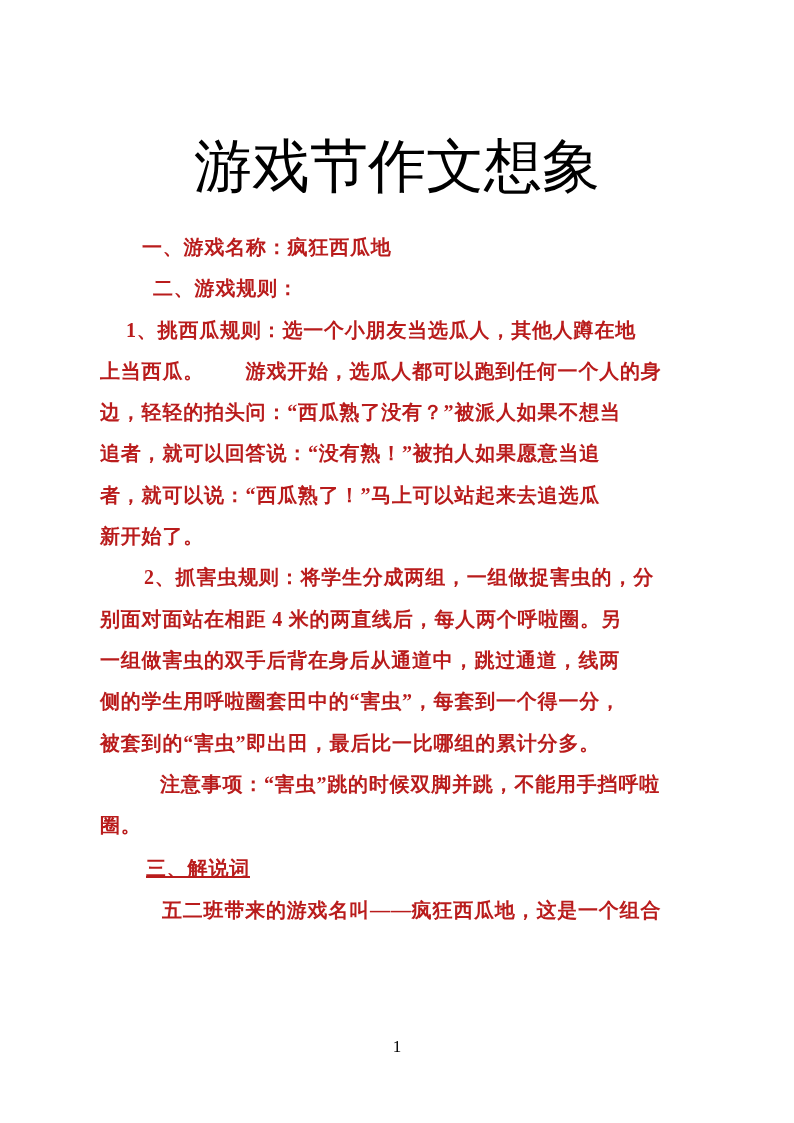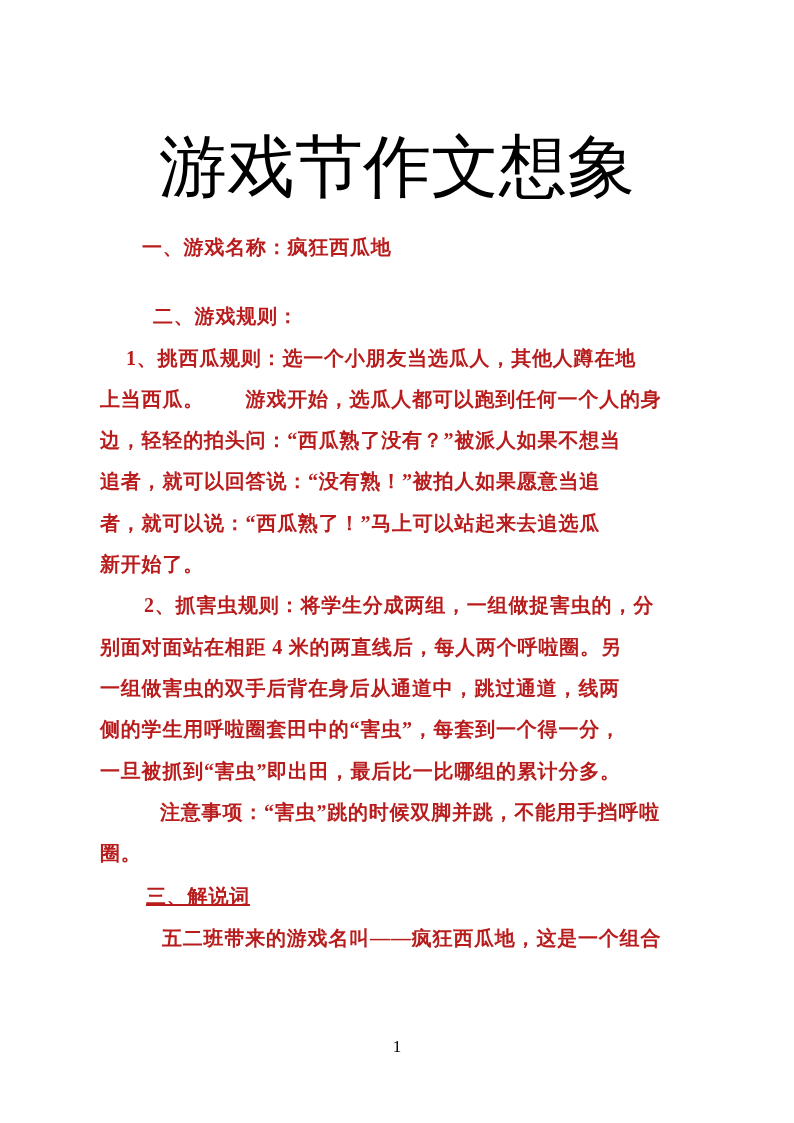--- a/index.html
+++ b/index.html
@@ -15,21 +15,21 @@
     color: #000000;
     overflow: hidden;
     margin: 0 auto;
   }
   .doc-title {
     position: absolute;
     top: 136px;
     left: 0;
     width: 100%;
     text-align: center;
-    font-size: 68px;
+    font-size: 58px;
     line-height: 62px;
     font-weight: normal;
     letter-spacing: 0px;
     color: #000000;
     white-space: nowrap;
   }
   .doc-body {
     position: absolute;
     top: 227px;
     left: 100px;
@@ -38,21 +38,21 @@
   .line {
     font-size: 20px;
     font-weight: bold;
     line-height: 41.3px;
     height: 41.3px;
     letter-spacing: 0.8px;
     white-space: nowrap;
     color: #b91c1c;
   }
   .ind-a { text-indent: 42px; }  
-  .ind-b { text-indent: 53px; margin-top: 28px; }  
+  .ind-b { text-indent: 53px; }  
   .ind-c { text-indent: 26px; }  
   .ind-d { text-indent: 44px; }  
   .ind-e { text-indent: 60px; }  
   .ind-f { text-indent: 46px; }  
   .ind-g { text-indent: 62px; }  
   .gap-before { margin-top: 2px; text-decoration: underline; }
   .page-number {
     position: absolute;
     top: 1036px;
     left: 0;
@@ -77,21 +77,21 @@
     <div class="line ind-c">1、挑西瓜规则：选一个小朋友当选瓜人，其他人蹲在地</div>
     <div class="line">上当西瓜。　　游戏开始，选瓜人都可以跑到任何一个人的身</div>
     <div class="line">边，轻轻的拍头问：“西瓜熟了没有？”被派人如果不想当</div>
     <div class="line">追者，就可以回答说：“没有熟！”被拍人如果愿意当追</div>
     <div class="line">者，就可以说：“西瓜熟了！”马上可以站起来去追选瓜</div>
     <div class="line">新开始了。</div>
     <div class="line ind-d">2、抓害虫规则：将学生分成两组，一组做捉害虫的，分</div>
     <div class="line">别面对面站在相距 4 米的两直线后，每人两个呼啦圈。另</div>
     <div class="line">一组做害虫的双手后背在身后从通道中，跳过通道，线两</div>
     <div class="line">侧的学生用呼啦圈套田中的“害虫”，每套到一个得一分，</div>
-    <div class="line">一旦被抓到“害虫”即出田，最后比一比哪组的累计分多。</div>
+    <div class="line">被套到的“害虫”即出田，最后比一比哪组的累计分多。</div>
     <div class="line ind-e">注意事项：“害虫”跳的时候双脚并跳，不能用手挡呼啦</div>
     <div class="line">圈。</div>
     <div class="line ind-f gap-before">三、解说词</div>
     <div class="line ind-g">五二班带来的游戏名叫——疯狂西瓜地，这是一个组合</div>
   </div>
 
   <div class="page-number">1</div>
 
 </div>
 

